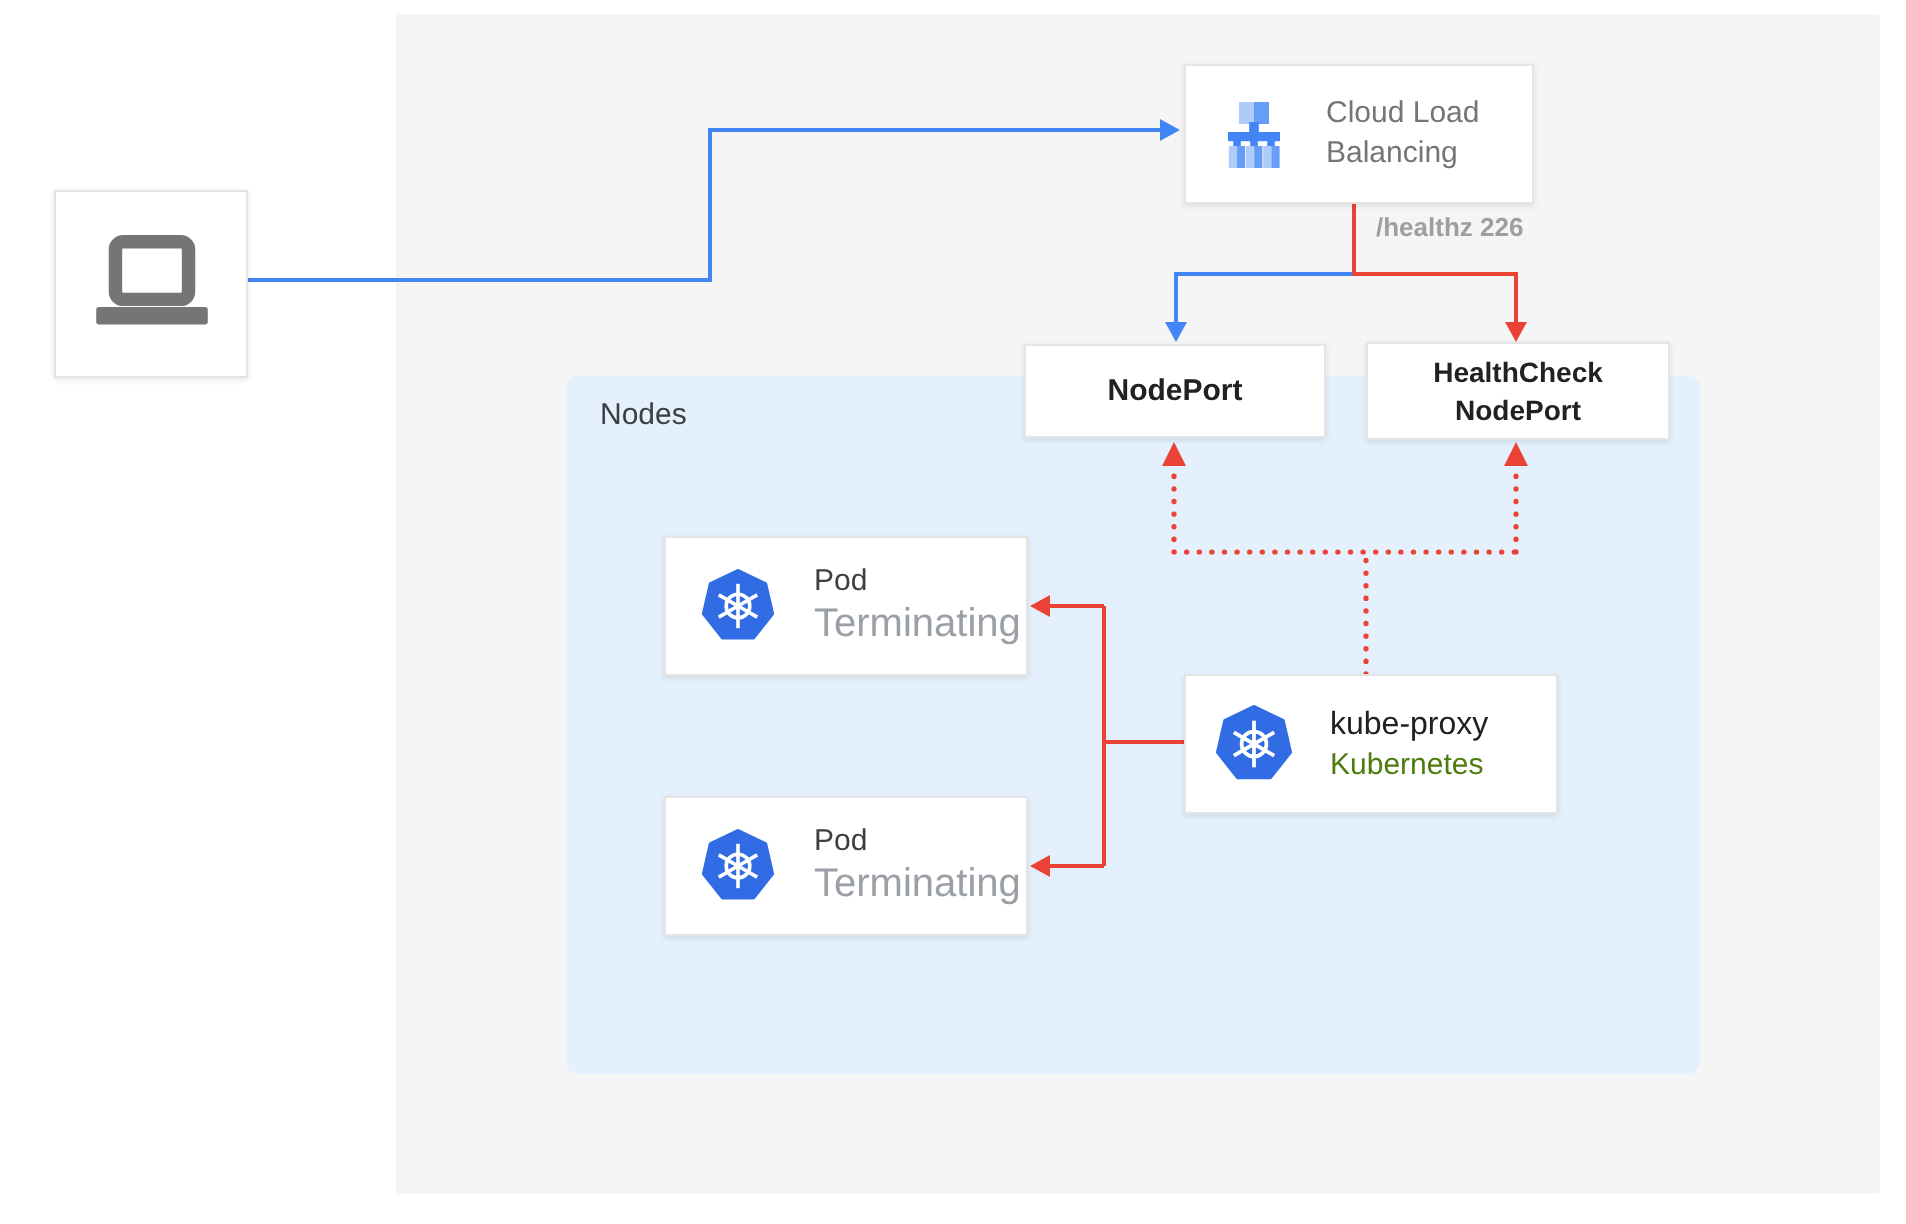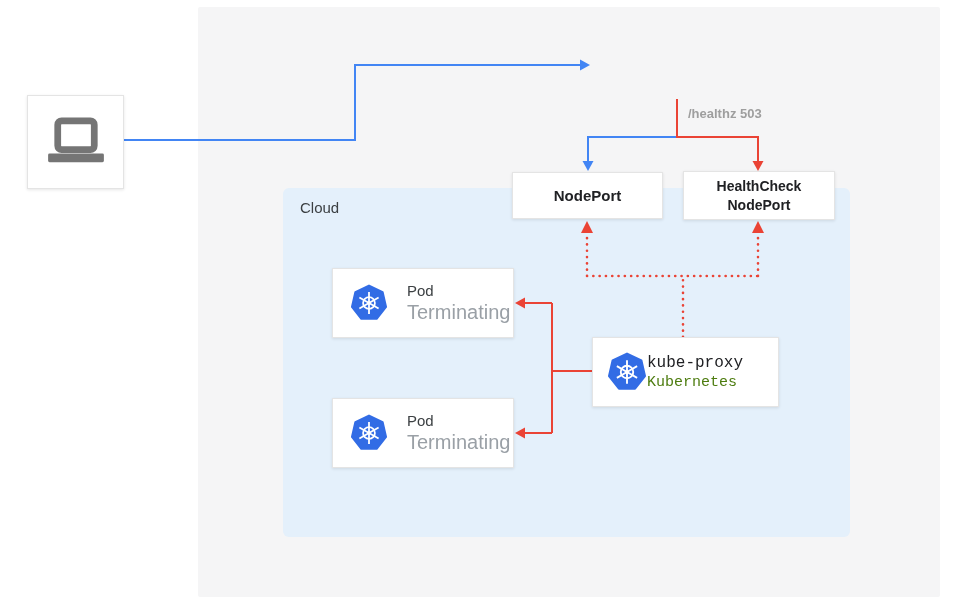--- a/index.html
+++ b/index.html
@@ -31,39 +31,39 @@
   .pod-card{width:180px;height:68px;}
   .pod-card-1{left:332px;top:268px;}
   .pod-card-2{left:332px;top:398px;}
   .pod-card .icon-wrap{margin-left:17px;}
   .pod-card .txt{margin-left:19px;}
   .pod-title{font-size:15px;color:#3C4043;}
   .pod-sub{font-size:20px;color:#9AA0A6;margin-top:2px;}
 
   .kproxy-card{left:592px;top:337px;width:185px;height:68px;}
   .kproxy-card .icon-wrap{margin-left:14px;}
-  .kproxy-card .txt{font-family:Liberation Mono, monospace;}
+  .kproxy-card .txt{margin-left:18px;}
   .kproxy-title{font-size:16px;color:#202124;}
   .kproxy-sub{font-size:15px;color:#4d7c0f;margin-top:2px;}
 
   .healthz-label{position:absolute;left:688px;top:106px;font-size:13px;font-weight:bold;
     color:#9E9E9E;z-index:12;}
 
   #wires{position:absolute;left:0;top:0;z-index:5;}
   .icon-wrap{display:flex;align-items:center;justify-content:center;}
 </style>
 </head>
 <body>
 
 <div id="stage">
 
   <div class="canvas-panel"></div>
 
   <div class="nodes-panel">
-    <div class="nodes-label">Cloud</div>
+    <div class="nodes-label">Nodes</div>
   </div>
 
   <svg id="wires" width="953" height="612" viewBox="0 0 953 612">
 
     <path d="M122 140 H355 V65 H580" fill="none" stroke="#4285F4" stroke-width="2"></path>
     <polygon points="590,65 580,59.5 580,70.5" fill="#4285F4"></polygon>
 
     <path d="M677 137 H588 V162" fill="none" stroke="#4285F4" stroke-width="2"></path>
     <polygon points="588,171 582.5,161 593.5,161" fill="#4285F4"></polygon>
 
@@ -82,22 +82,42 @@
 
   <div class="card client-card">
     <span class="icon-wrap">
       <svg width="62" height="50" viewBox="0 0 64 52">
         <rect x="13" y="4" width="38" height="30" rx="4" fill="none" stroke="#757575" stroke-width="7"></rect>
         <rect x="3" y="38" width="58" height="9" rx="1.5" fill="#757575"></rect>
       </svg>
     </span>
   </div>
 
+  <div class="card lb-card">
+    <span class="icon-wrap">
+      <svg width="40" height="40" viewBox="0 0 40 40">
+        <rect x="12.5" y="4" width="7.5" height="11" fill="#AECBFA"></rect>
+        <rect x="20" y="4" width="7.5" height="11" fill="#669DF6"></rect>
+        <rect x="17.6" y="14" width="4.8" height="7" fill="#4285F4"></rect>
+        <rect x="7" y="19" width="26" height="4.6" fill="#4285F4"></rect>
+        <rect x="9.6" y="23.2" width="3.8" height="3.4" fill="#4285F4"></rect>
+        <rect x="18.1" y="23.2" width="3.8" height="3.4" fill="#4285F4"></rect>
+        <rect x="26.6" y="23.2" width="3.8" height="3.4" fill="#4285F4"></rect>
+        <rect x="7.4" y="26" width="4.1" height="11" fill="#AECBFA"></rect>
+        <rect x="11.5" y="26" width="4.1" height="11" fill="#669DF6"></rect>
+        <rect x="16" y="26" width="4.1" height="11" fill="#AECBFA"></rect>
+        <rect x="20.1" y="26" width="4.1" height="11" fill="#669DF6"></rect>
+        <rect x="24.6" y="26" width="4.1" height="11" fill="#AECBFA"></rect>
+        <rect x="28.7" y="26" width="4.1" height="11" fill="#669DF6"></rect>
+      </svg>
+    </span>
+    <div class="lb-text">Cloud Load Balancing</div>
+  </div>
 
-  <div class="healthz-label">/healthz 503</div>
+  <div class="healthz-label">/healthz 226</div>
 
   <div class="card port-card nodeport-card">
     <div class="port-label">NodePort</div>
   </div>
 
   <div class="card port-card healthcheck-card">
     <div class="port-label">HealthCheck NodePort</div>
   </div>
 
   <div class="card pod-card pod-card-1">

